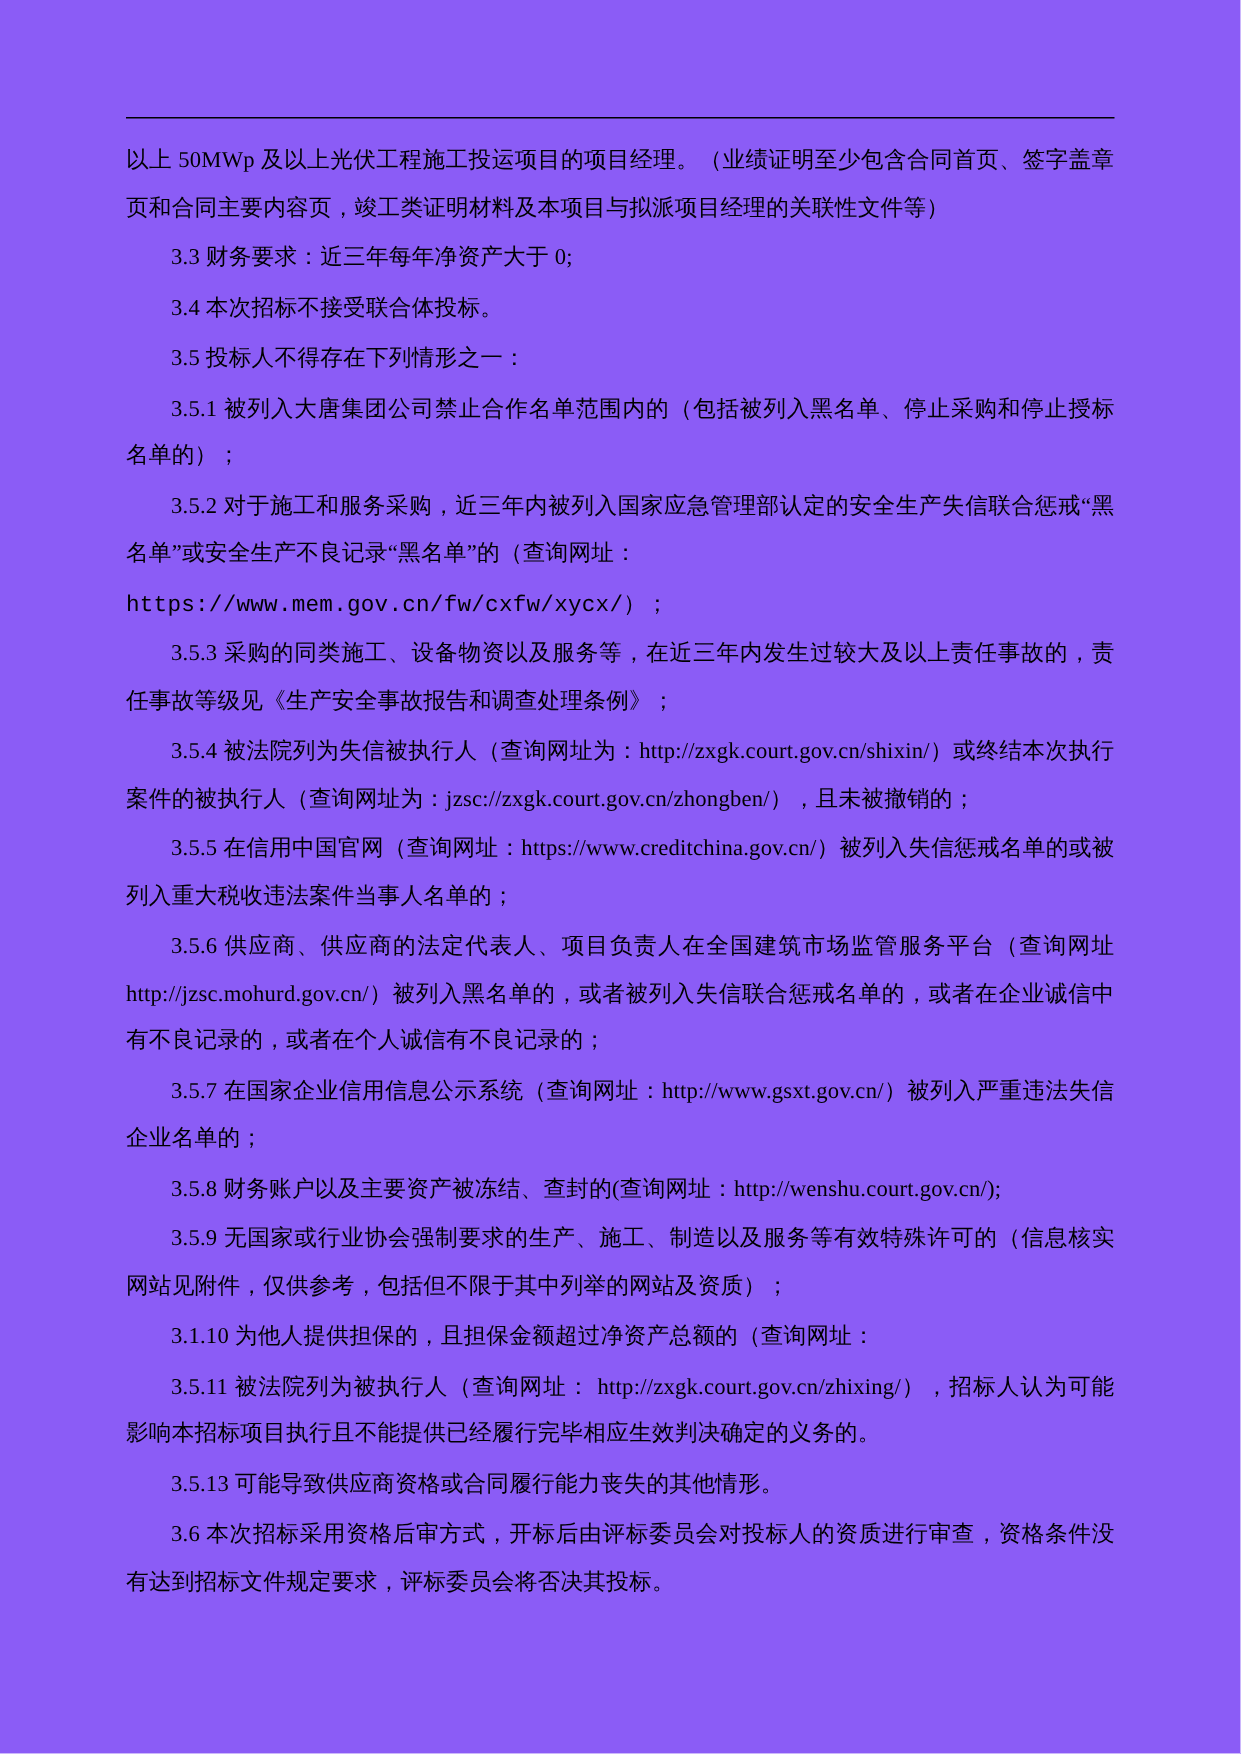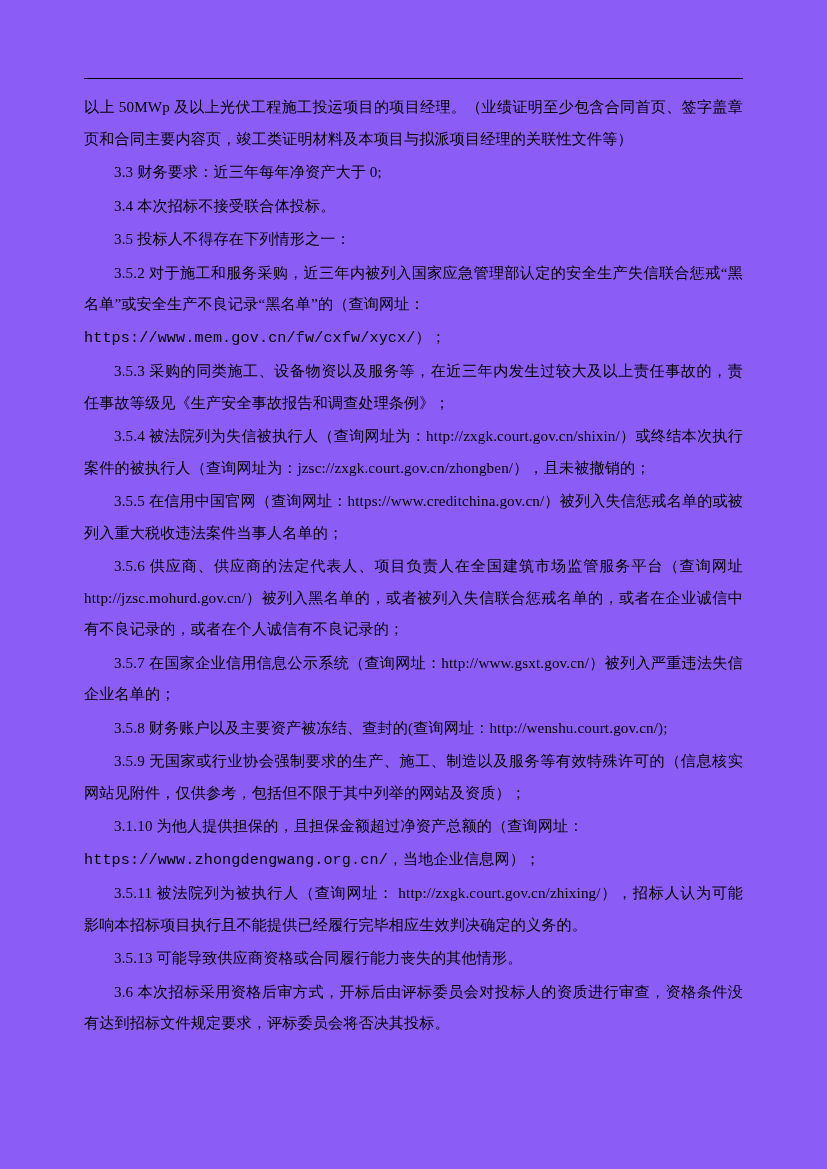--- a/index.html
+++ b/index.html
@@ -61,29 +61,29 @@
 <div class="page">
 
   <div class="header-rule"></div>
 
   <div class="content">
 
     <p class="para noindent">以上 50MWp 及以上光伏工程施工投运项目的项目经理。（业绩证明至少包含合同首页、签字盖章页和合同主要内容页，竣工类证明材料及本项目与拟派项目经理的关联性文件等）</p>
     <p class="para indent">3.3 财务要求：近三年每年净资产大于 0;</p>
     <p class="para indent">3.4 本次招标不接受联合体投标。</p>
     <p class="para indent">3.5 投标人不得存在下列情形之一：</p>
+    <p class="para indent">3.5.1 被列入大唐集团公司禁止合作名单范围内的（包括被列入黑名单、停止采购和停止授标名单的）；</p>
     <p class="para indent">3.5.2 对于施工和服务采购，近三年内被列入国家应急管理部认定的安全生产失信联合惩戒“黑名单”或安全生产不良记录“黑名单”的（查询网址：</p>
     <p class="para noindent url">https://www.mem.gov.cn/fw/cxfw/xycx/）；</p>
     <p class="para indent">3.5.3 采购的同类施工、设备物资以及服务等，在近三年内发生过较大及以上责任事故的，责任事故等级见《生产安全事故报告和调查处理条例》；</p>
     <p class="para indent">3.5.4 被法院列为失信被执行人（查询网址为：http://zxgk.court.gov.cn/shixin/）或终结本次执行案件的被执行人（查询网址为：jzsc://zxgk.court.gov.cn/zhongben/），且未被撤销的；</p>
     <p class="para indent">3.5.5 在信用中国官网（查询网址：https://www.creditchina.gov.cn/）被列入失信惩戒名单的或被列入重大税收违法案件当事人名单的；</p>
     <p class="para indent">3.5.6 供应商、供应商的法定代表人、项目负责人在全国建筑市场监管服务平台（查询网址 http://jzsc.mohurd.gov.cn/）被列入黑名单的，或者被列入失信联合惩戒名单的，或者在企业诚信中有不良记录的，或者在个人诚信有不良记录的；</p>
     <p class="para indent">3.5.7 在国家企业信用信息公示系统（查询网址：http://www.gsxt.gov.cn/）被列入严重违法失信企业名单的；</p>
     <p class="para indent">3.5.8 财务账户以及主要资产被冻结、查封的(查询网址：http://wenshu.court.gov.cn/);</p>
     <p class="para indent">3.5.9 无国家或行业协会强制要求的生产、施工、制造以及服务等有效特殊许可的（信息核实网站见附件，仅供参考，包括但不限于其中列举的网站及资质）；</p>
     <p class="para indent">3.1.10 为他人提供担保的，且担保金额超过净资产总额的（查询网址：</p>
-    <p class="para noindent url">https://www.zhongdengwang.org.cn/，当地企业信息网）；</p>
     <p class="para indent">3.5.11 被法院列为被执行人（查询网址： http://zxgk.court.gov.cn/zhixing/），招标人认为可能影响本招标项目执行且不能提供已经履行完毕相应生效判决确定的义务的。</p>
     <p class="para indent">3.5.13 可能导致供应商资格或合同履行能力丧失的其他情形。</p>
     <p class="para indent">3.6 本次招标采用资格后审方式，开标后由评标委员会对投标人的资质进行审查，资格条件没有达到招标文件规定要求，评标委员会将否决其投标。</p>
 
   </div>
 </div>
 
 </body></html>

